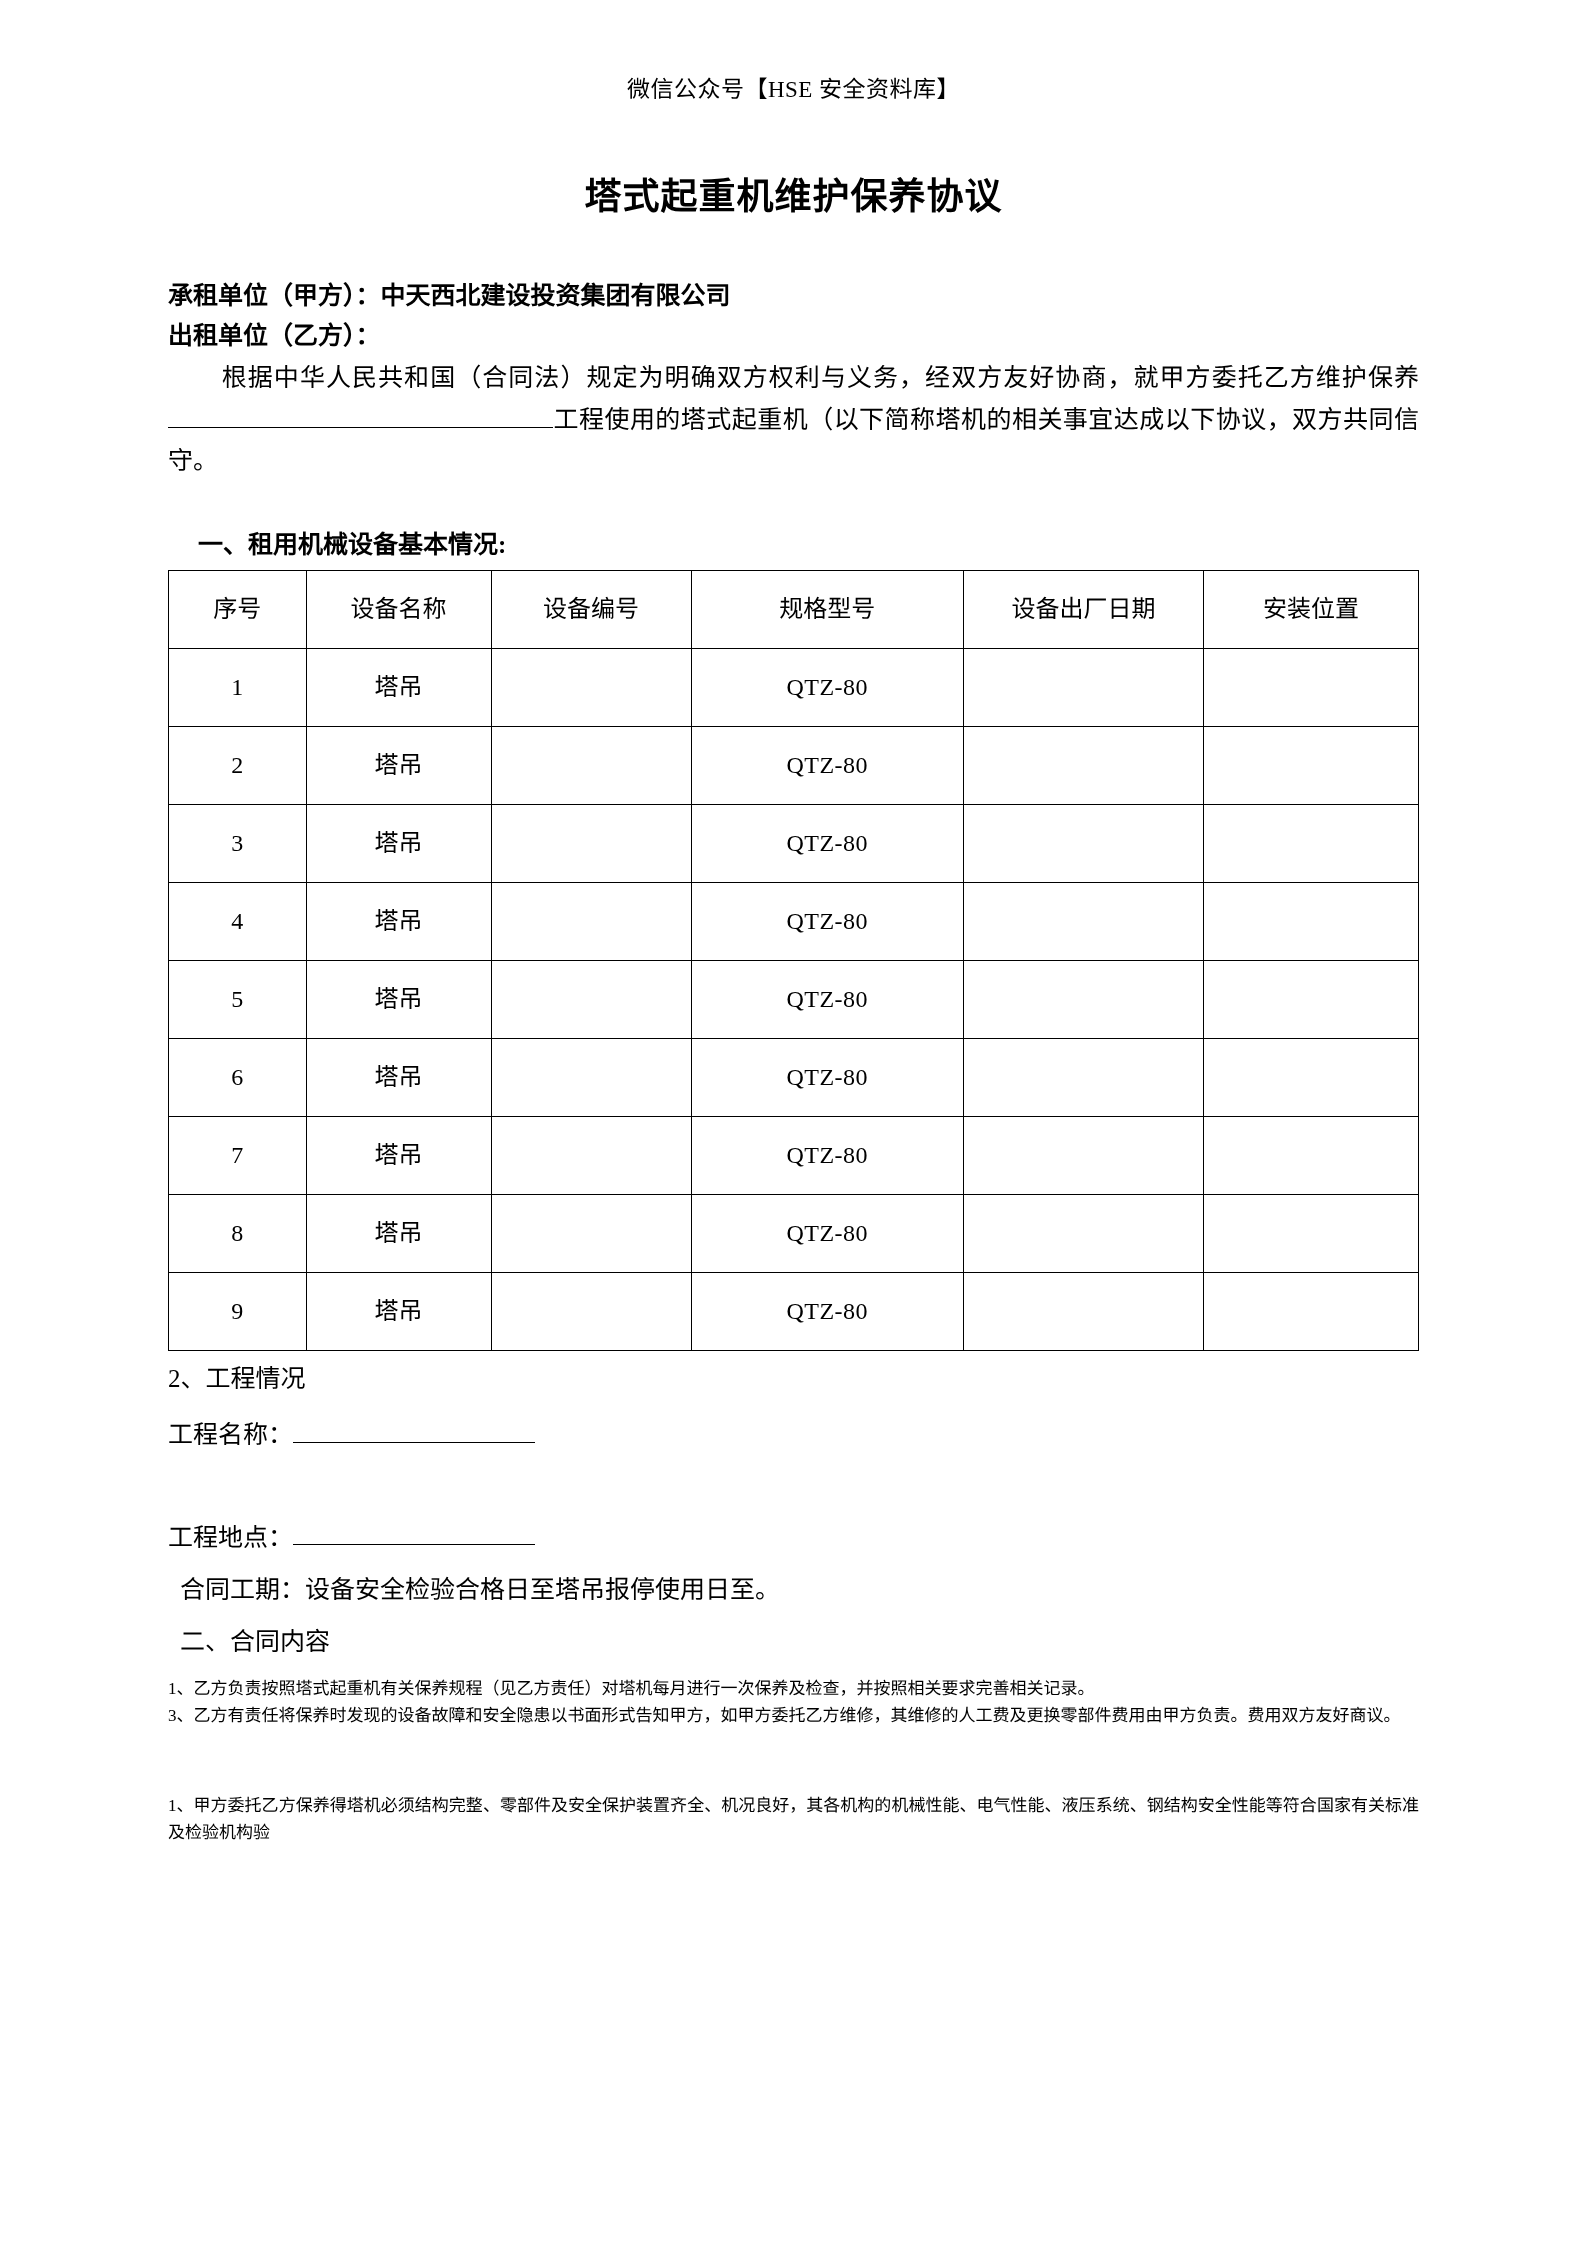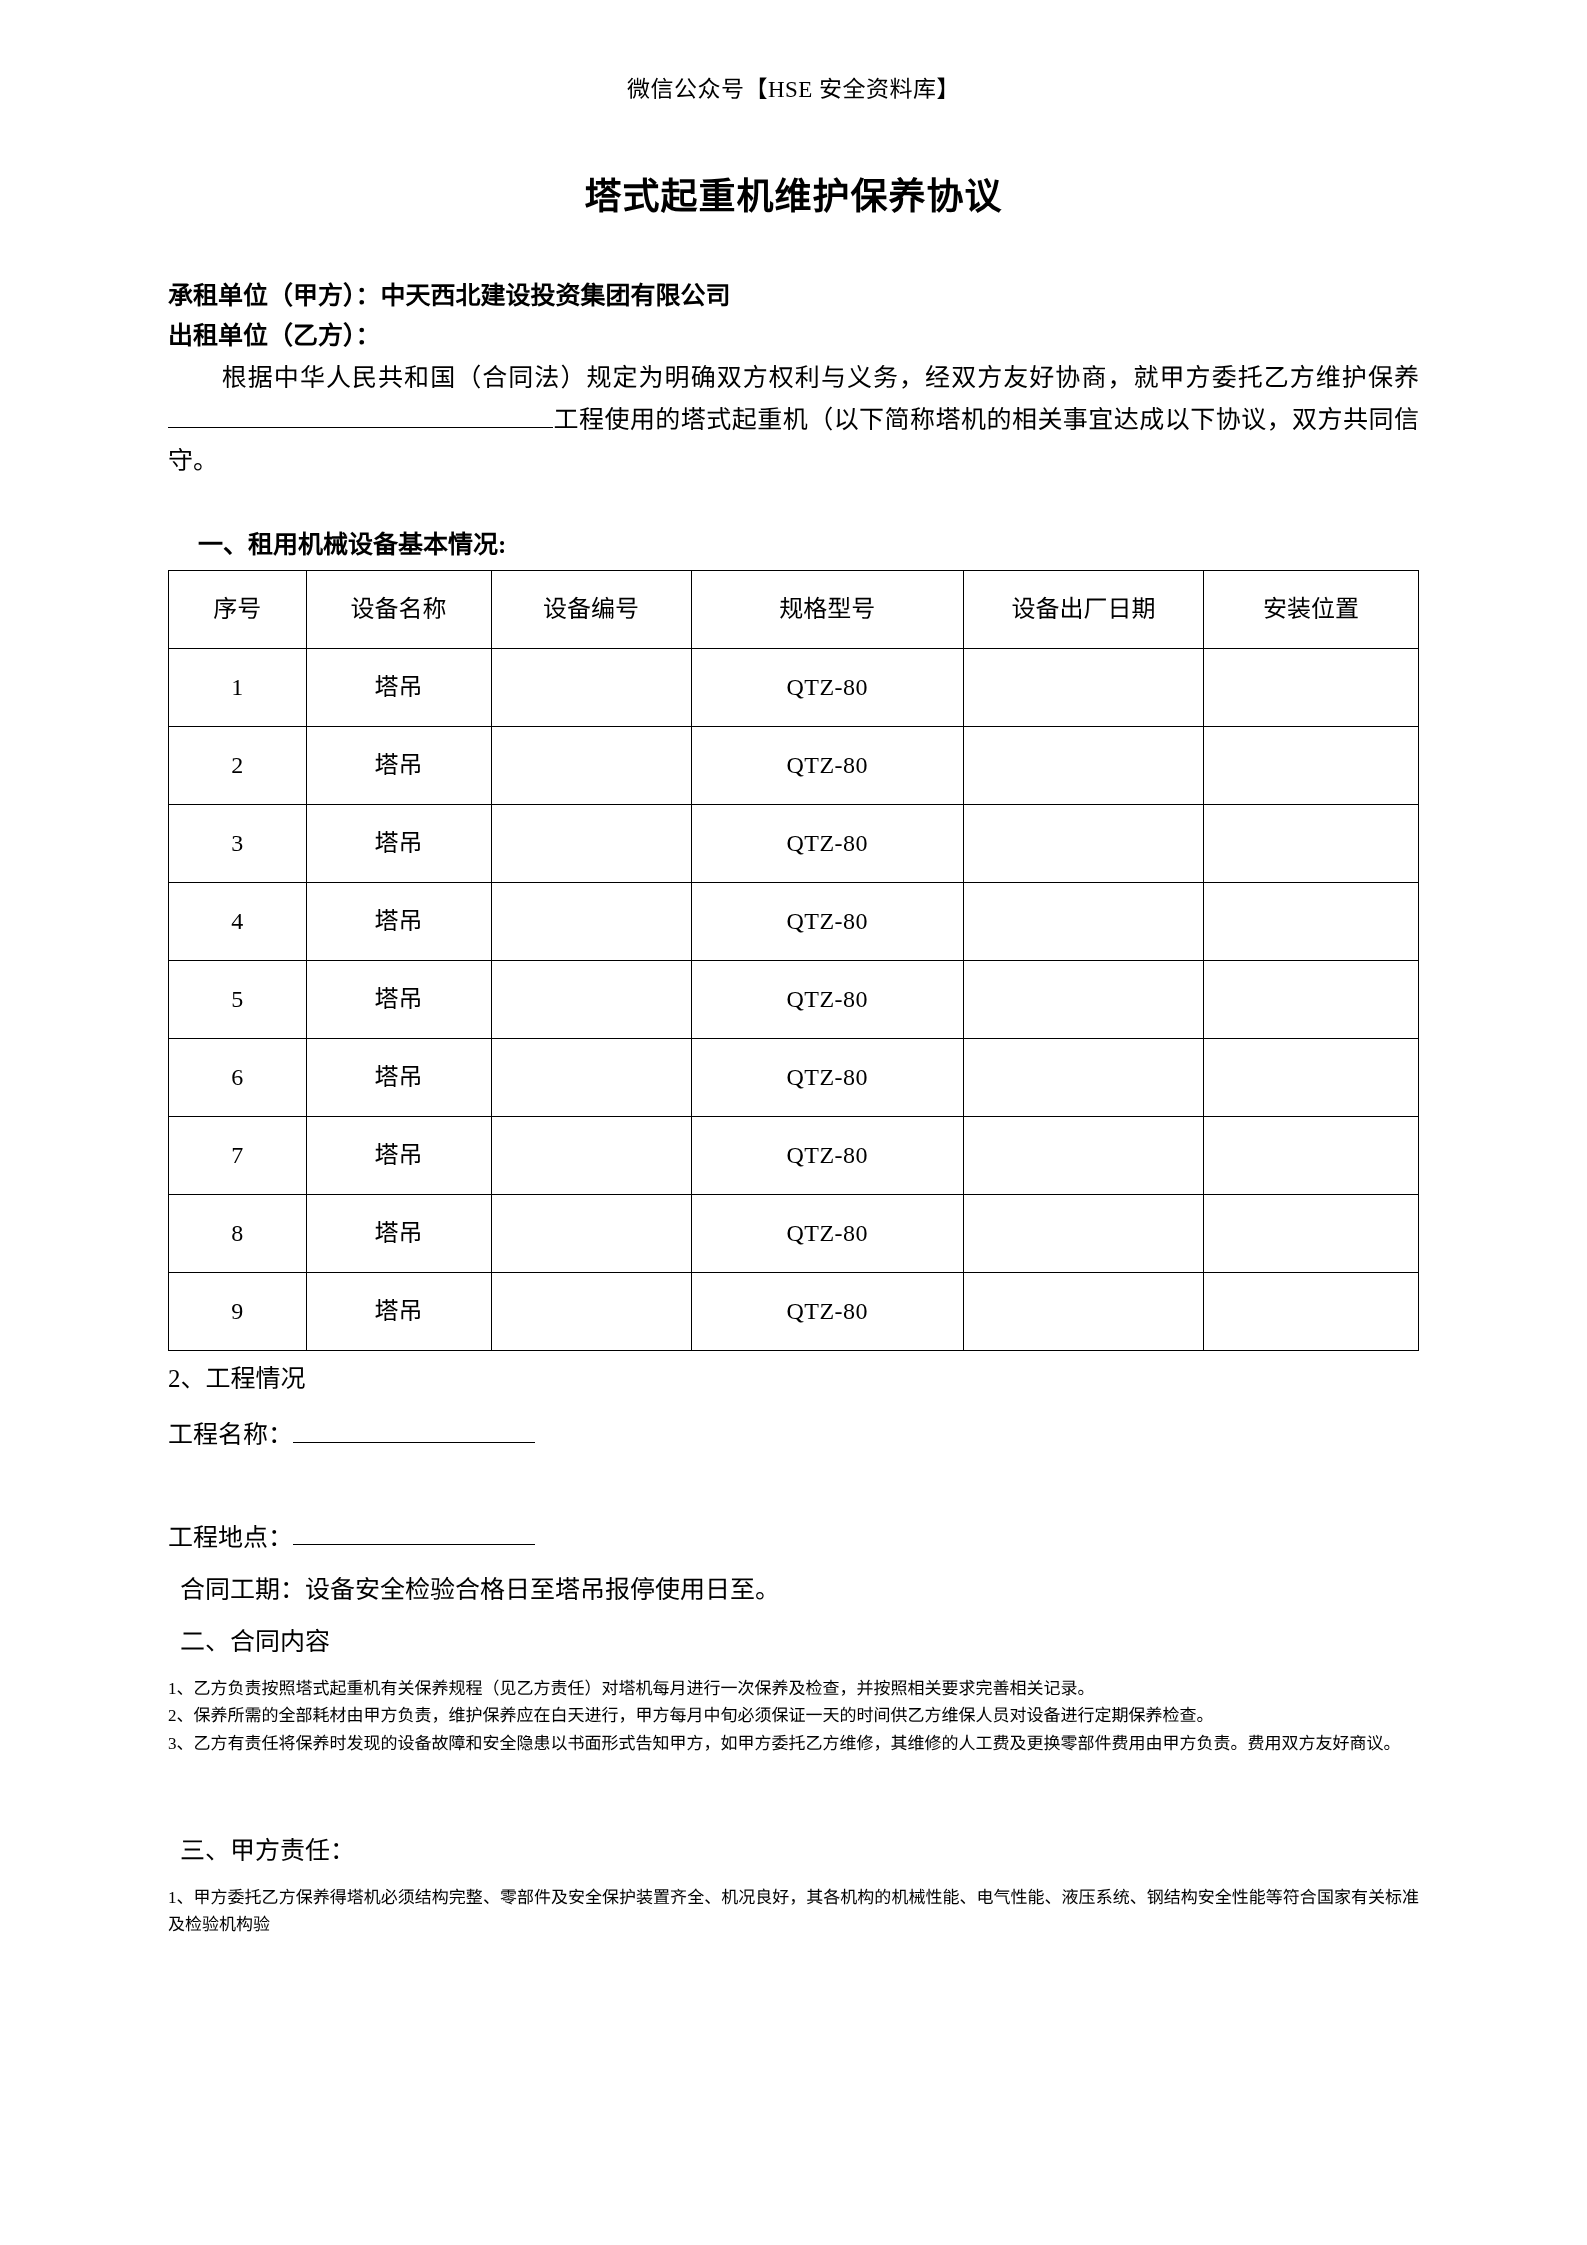--- a/index.html
+++ b/index.html
@@ -263,22 +263,20 @@
     <div class="field-row"><span>工程名称：</span><span class="blank-line bl-240"></span></div>
 
     <div class="gap-row"></div>
 
     <div class="field-row"><span>工程地点：</span><span class="blank-line bl-240"></span></div>
 
     <p class="list-line">合同工期：设备安全检验合格日至塔吊报停使用日至。</p>
 
     <p class="list-line">二、合同内容</p>
     <p class="list-block">1、乙方负责按照塔式起重机有关保养规程（见乙方责任）对塔机每月进行一次保养及检查，并按照相关要求完善相关记录。</p>
-    <p class="list-block">2、保养所需的全部耗材由甲方负责，维护保养应在白天进行，甲方每月中旬必须保证一天的时间供乙方维保人员对设备进行定期保养检查。</p>
     <p class="list-block">3、乙方有责任将保养时发现的设备故障和安全隐患以书面形式告知甲方，如甲方委托乙方维修，其维修的人工费及更换零部件费用由甲方负责。费用双方友好商议。</p>
 
     <div class="spacer-lg"></div>
 
-    <p class="list-line">三、甲方责任：</p>
     <p class="list-block">1、甲方委托乙方保养得塔机必须结构完整、零部件及安全保护装置齐全、机况良好，其各机构的机械性能、电气性能、液压系统、钢结构安全性能等符合国家有关标准及检验机构验</p>
 
   </div>
 </div>
 
 </body></html>

